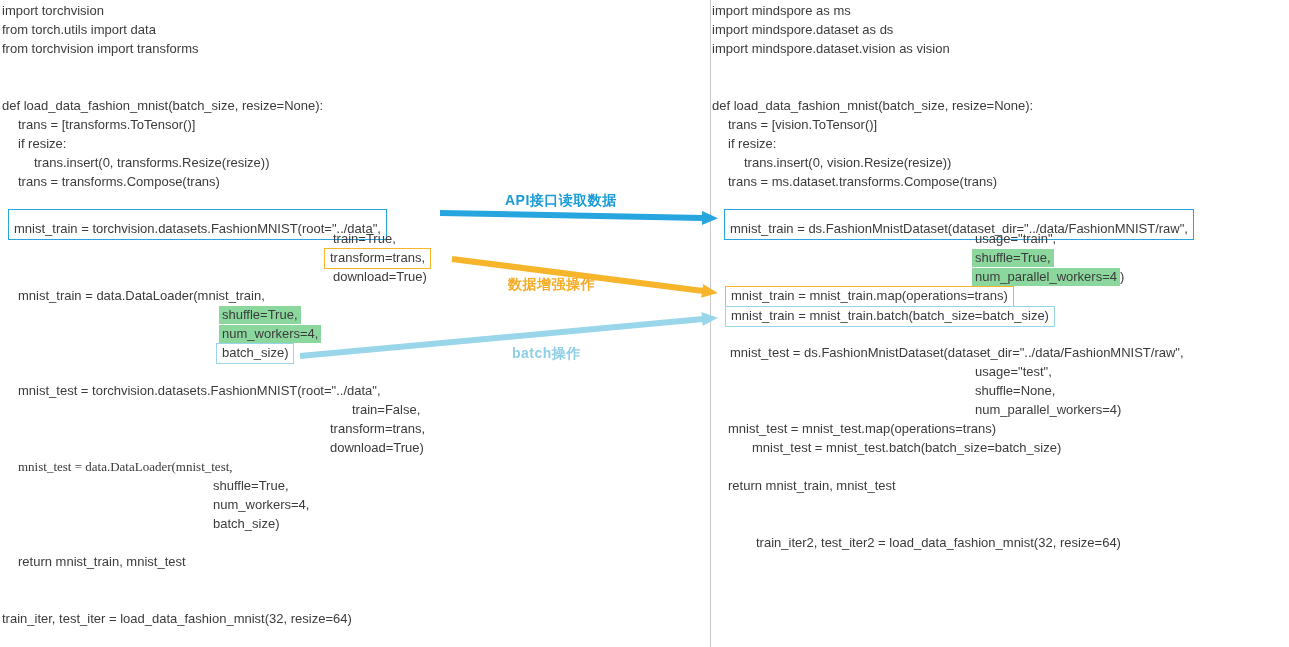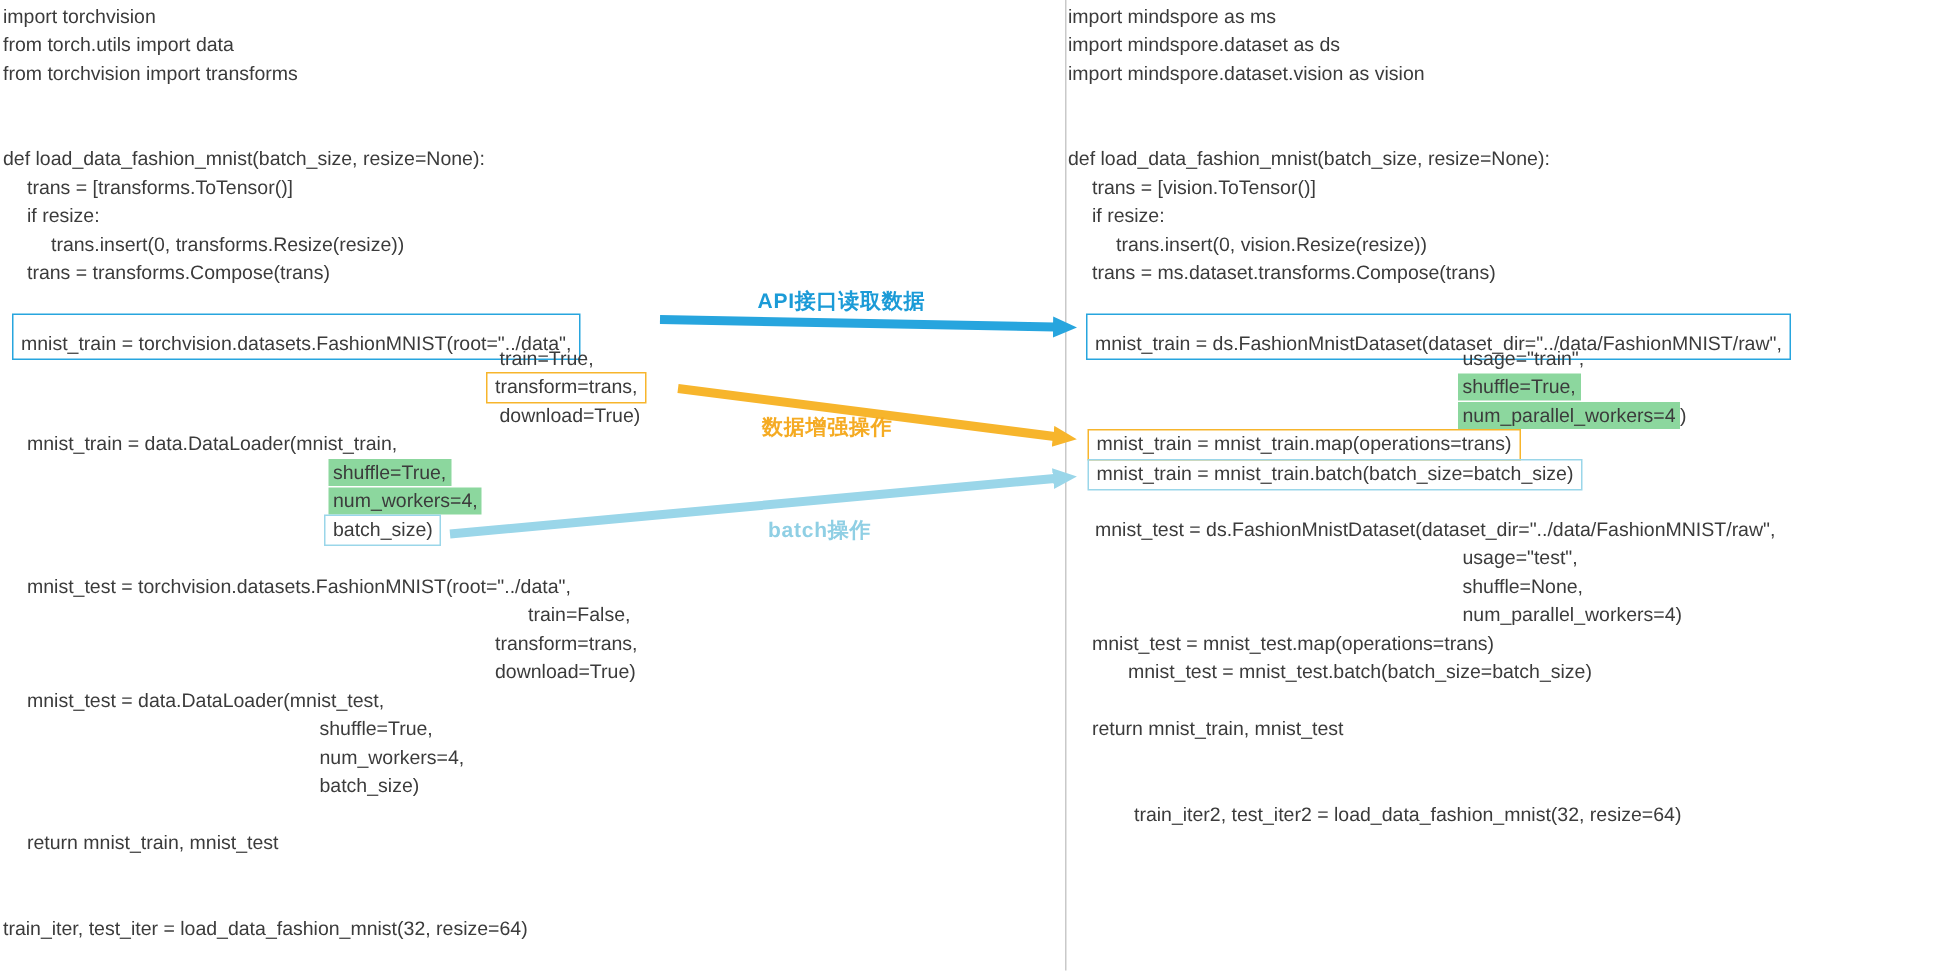--- a/index.html
+++ b/index.html
@@ -75,21 +75,21 @@
       <div class="code-line box-orange" style="left: 330px; top: 250px;"><span class="hl-main">transform=trans,</span></div>
       <div class="code-line" style="left: 333px; top: 269px;"><span class="hl-main">download=True)</span></div>
       <div class="code-line" style="left: 18px; top: 288px;"><span class="hl-main">mnist_train = data.DataLoader(mnist_train,</span></div>
       <div class="code-line hl-green" style="left: 222px; top: 307px;"><span class="hl-main">shuffle=True,</span></div>
       <div class="code-line hl-green" style="left: 222px; top: 326px;"><span class="hl-main">num_workers=4,</span></div>
       <div class="code-line box-lightblue" style="left: 222px; top: 345px;"><span class="hl-main">batch_size)</span></div>
       <div class="code-line" style="left: 18px; top: 383px;"><span class="hl-main">mnist_test = torchvision.datasets.FashionMNIST(root="../data",</span></div>
       <div class="code-line" style="left: 330px; top: 402px; margin-left: 22px;"><span class="hl-main">train=False,</span></div>
       <div class="code-line" style="left: 330px; top: 421px;"><span class="hl-main">transform=trans,</span></div>
       <div class="code-line" style="left: 330px; top: 440px;"><span class="hl-main">download=True)</span></div>
-      <div class="code-line" style="left: 18px; top: 459px;"><span class="hl-main">mnist_test = data.DataLoader(mnist_test,</span></div>
+      <div class="code-line" style="left: 18px; top: 459px; font-family: Liberation Serif, serif;"><span class="hl-main">mnist_test = data.DataLoader(mnist_test,</span></div>
       <div class="code-line" style="left: 213px; top: 478px;"><span class="hl-main">shuffle=True,</span></div>
       <div class="code-line" style="left: 213px; top: 497px;"><span class="hl-main">num_workers=4,</span></div>
       <div class="code-line" style="left: 213px; top: 516px;"><span class="hl-main">batch_size)</span></div>
       <div class="code-line" style="left: 18px; top: 554px;"><span class="hl-main">return mnist_train, mnist_test</span></div>
       <div class="code-line" style="left: 2px; top: 611px;"><span class="hl-main">train_iter, test_iter = load_data_fashion_mnist(32, resize=64)</span></div>
     </div>
   <div id="right-panel">
       <div class="code-line" style="left: 712px; top: 3px;"><span class="hl-main">import mindspore as ms</span></div>
       <div class="code-line" style="left: 712px; top: 22px;"><span class="hl-main">import mindspore.dataset as ds</span></div>
       <div class="code-line" style="left: 712px; top: 41px;"><span class="hl-main">import mindspore.dataset.vision as vision</span></div>

